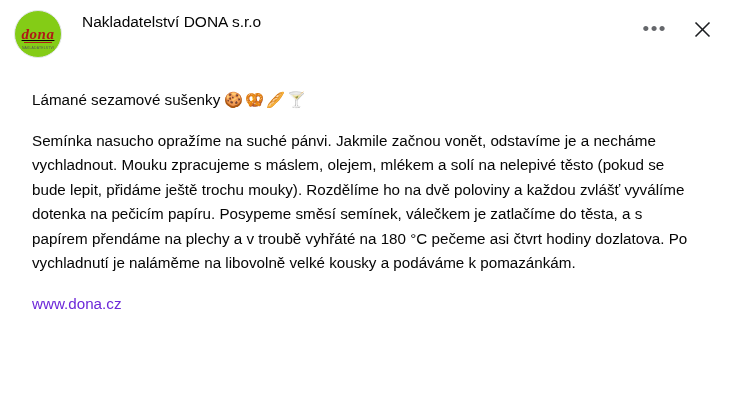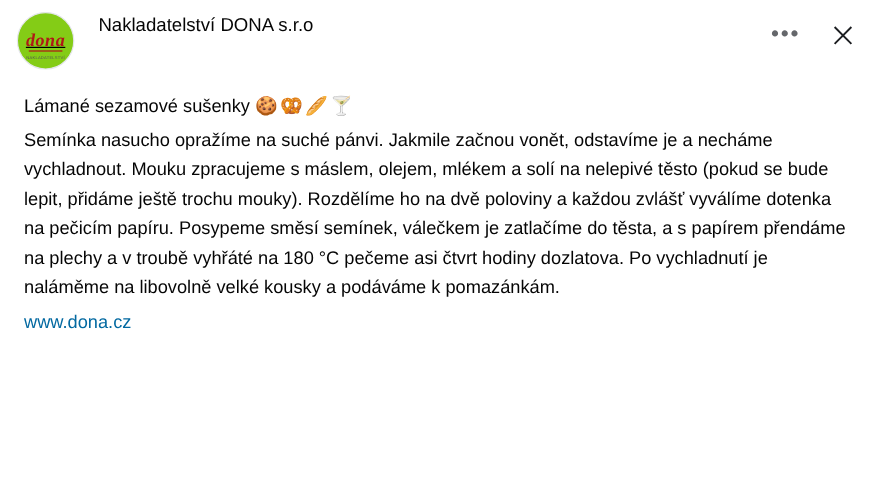--- a/index.html
+++ b/index.html
@@ -124,28 +124,28 @@
     color: #1c1e21;
   }
   .post-body {
     padding: 14px 14px 0 16px;
     box-sizing: border-box;
     font-size: 15.2px;
     color: #050505;
     line-height: 24.5px;
   }
   .post-body p {
-    margin: 4px;
+    margin: 16px;
   }
   .emoji-run {
     letter-spacing: 2px;
     font-family: "DejaVu Sans", sans-serif;
   }
   .link {
-    color: #0369a1;
+    color: #6d28d9;
     text-decoration: none;
     cursor: pointer;
   }
 </style>
 </head>
 <body>
 
 <div class="post">
 
   <div class="post-header">

